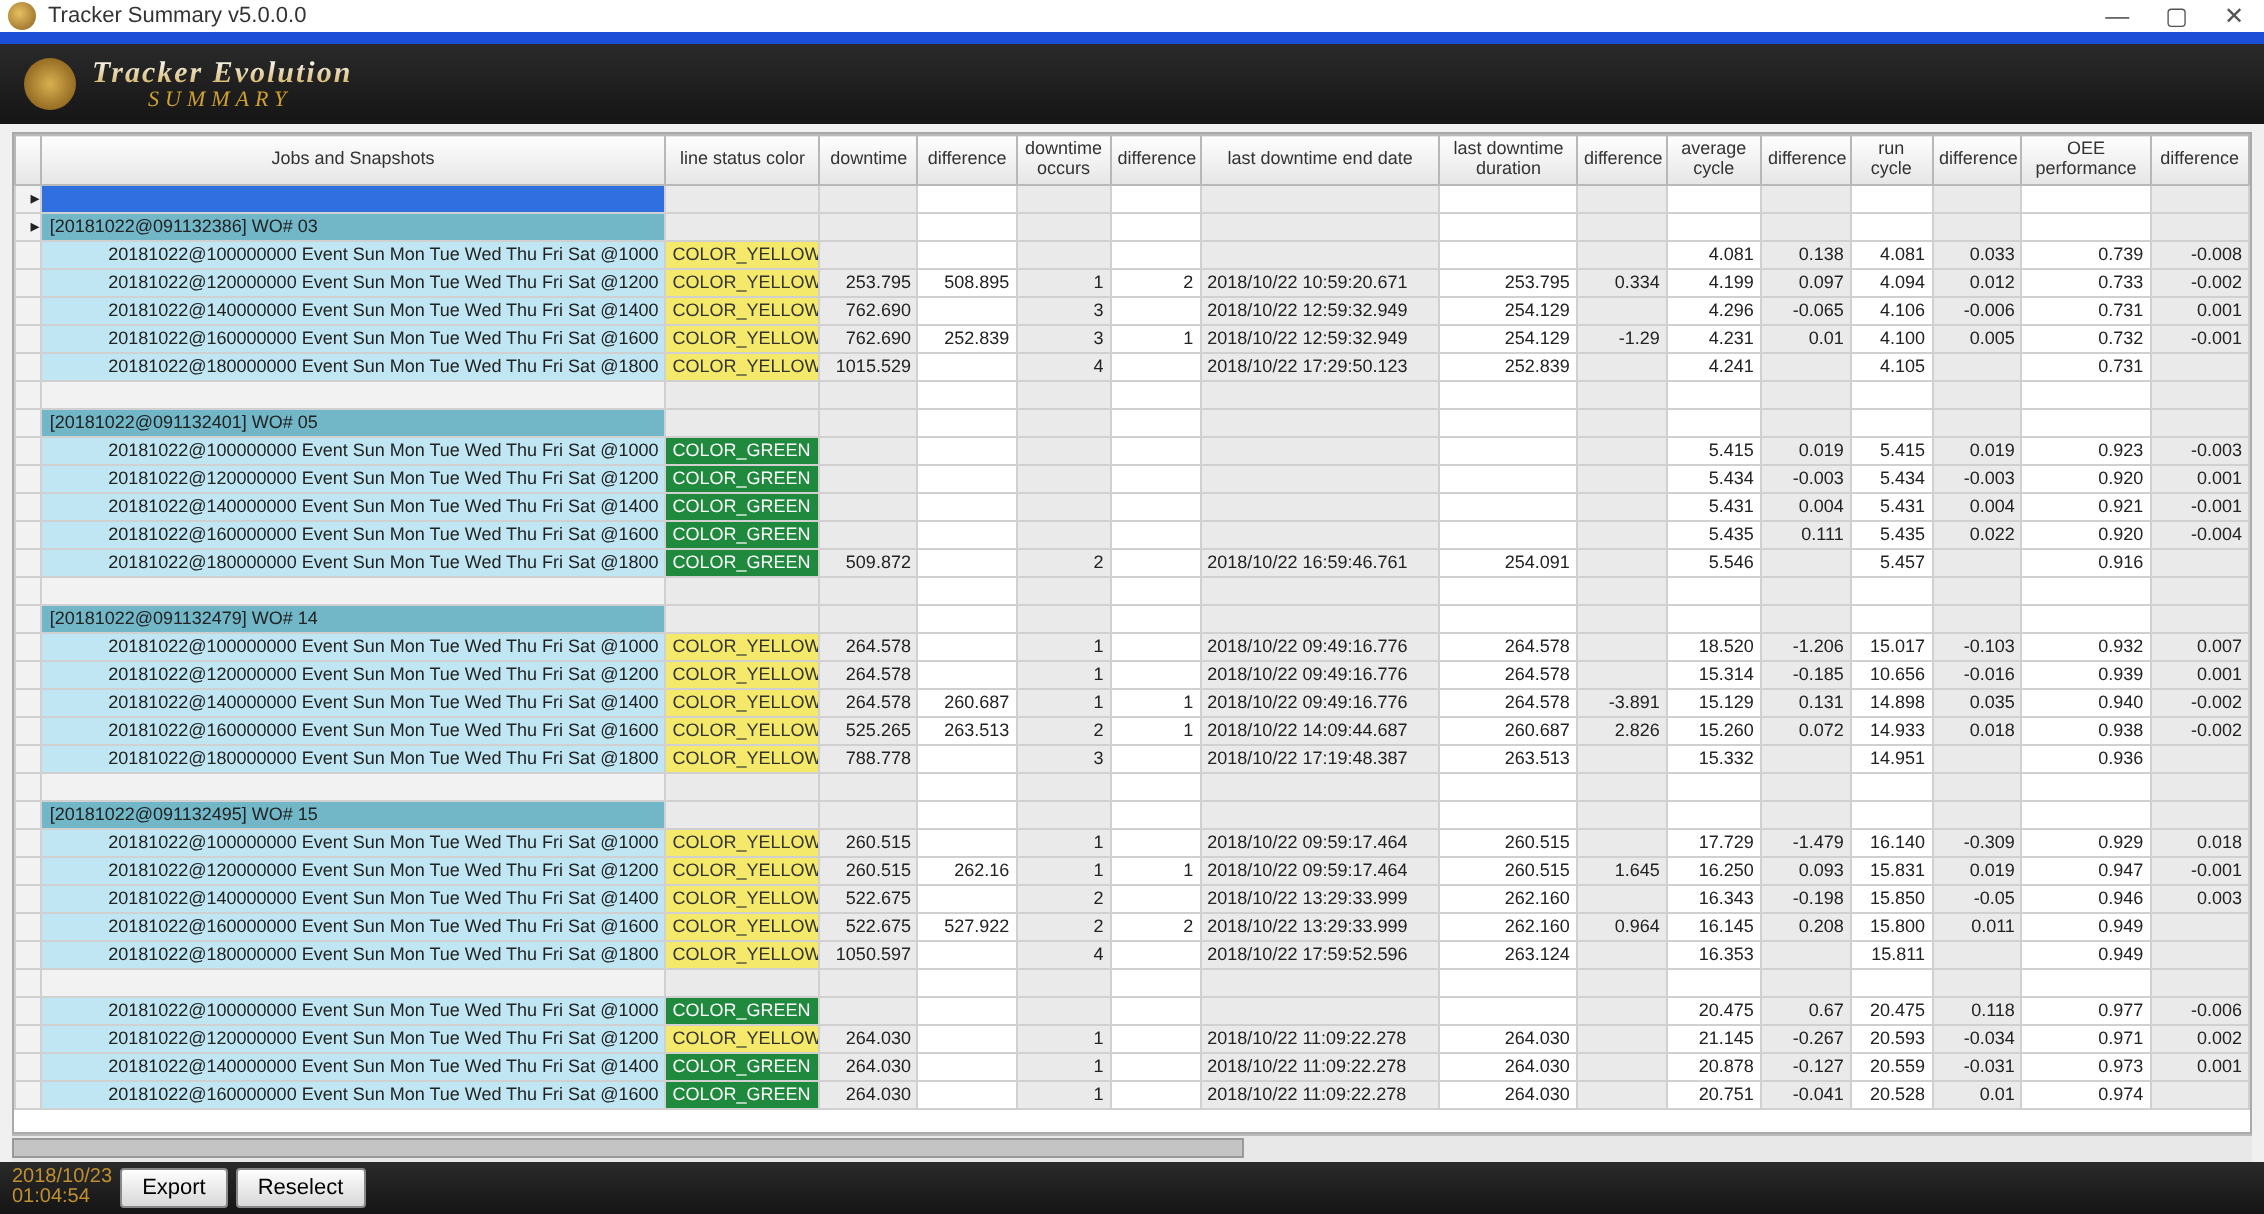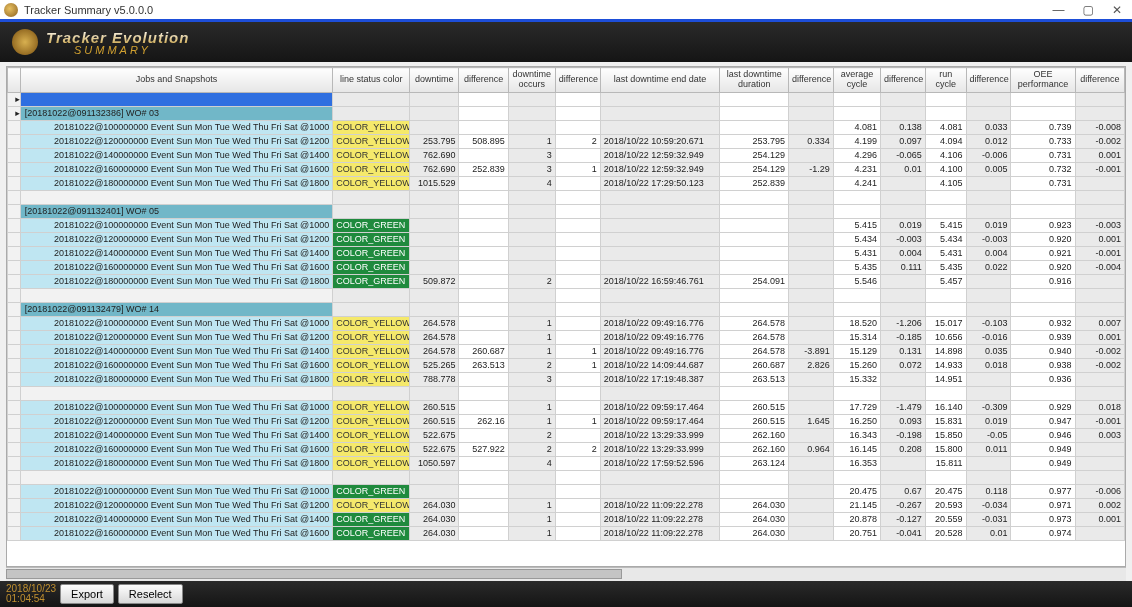--- a/index.html
+++ b/index.html
@@ -12,21 +12,21 @@
   overflow: hidden;
   display: flex;
   flex-direction: column;
 }
 .titlebar {
   height: 22px;
   background: #fff;
   display: flex;
   align-items: center;
   padding: 0 4px;
-  border-bottom: 3px solid #1d4ed8;
+  border-bottom: 6px solid #1d4ed8;
 }
 .titlebar .icon {
   width: 14px; height: 14px;
   background: radial-gradient(circle at 40% 40%, #e8c060, #8a6020);
   border-radius: 50%;
   margin-right: 6px;
 }
 .titlebar .title { font-size: 11px; color: #333; }
 .titlebar .winbtns {
   margin-left: auto;
@@ -44,21 +44,21 @@
   padding-left: 12px;
 }
 .header .paw {
   width: 26px; height: 26px;
   background: radial-gradient(circle, #d8b050, #7a5010);
   border-radius: 50%;
   margin-right: 8px;
   position: relative;
 }
 .header .brand {
-  font-family: Liberation Sans, sans-serif;
+  font-family: Liberation Serif, serif;
 }
 .header .brand .line1 {
   font-size: 15px;
   font-style: italic;
   font-weight: bold;
   background: linear-gradient(#fff, #c8a040);
   -webkit-background-clip: text;
   -webkit-text-fill-color: transparent;
   letter-spacing: 1px;
 }
@@ -612,20 +612,38 @@
           <td class="gray"></td>
           <td class=""></td>
           <td class="gray"></td>
           <td class=""></td>
           <td class="gray"></td>
           <td class=""></td>
           <td class="gray"></td>
         </tr>
         <tr>
           <td class="rowhdr"></td>
+          <td class="groupB" colspan="1">[20181022@091132495] WO# 15</td>
+          <td class="gray"></td>
+          <td class="gray"></td>
+          <td class=""></td>
+          <td class="gray"></td>
+          <td class=""></td>
+          <td class="gray"></td>
+          <td class=""></td>
+          <td class="gray"></td>
+          <td class=""></td>
+          <td class="gray"></td>
+          <td class=""></td>
+          <td class="gray"></td>
+          <td class=""></td>
+          <td class="gray"></td>
+        </tr>
+        <tr>
+          <td class="rowhdr"></td>
           <td class="event">20181022@100000000 Event Sun Mon Tue Wed Thu Fri Sat @1000</td>
           <td class="status-yellow">COLOR_YELLOW</td>
           <td class="gray">260.515</td>
           <td class=""></td>
           <td class="gray">1</td>
           <td class=""></td>
           <td class="gray endate">2018/10/22 09:59:17.464</td>
           <td class="">260.515</td>
           <td class="gray"></td>
           <td class="">17.729</td>

